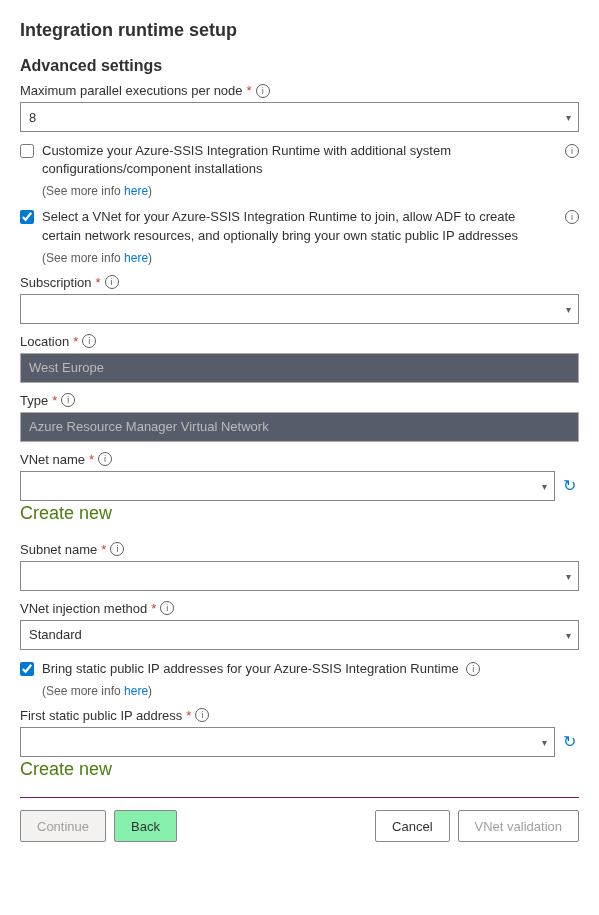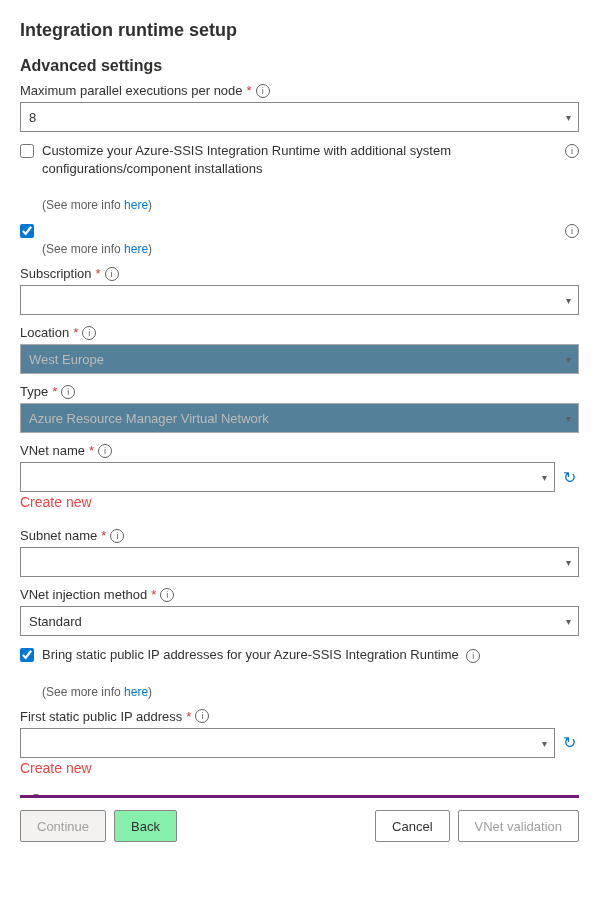--- a/index.html
+++ b/index.html
@@ -61,21 +61,21 @@
       height: 30px;
       border: 1px solid #8a8886;
       background: #fff;
       padding: 0 30px 0 8px;
       font-size: 13px;
       color: #323130;
       appearance: none;
       cursor: pointer;
     }
     .dropdown-select:disabled {
-      background: #0c4a6e;
+      background: #0f172a;
       color: #a19f9d;
       cursor: not-allowed;
     }
     .dropdown-arrow {
       position: absolute;
       right: 8px;
       top: 50%;
       transform: translateY(-50%);
       pointer-events: none;
       color: #605e5c;
@@ -121,44 +121,44 @@
     }
     .checkbox-text {
       font-size: 13px;
       color: #323130;
       line-height: 1.4;
     }
     .see-more {
       font-size: 12px;
       color: #605e5c;
       display: block;
-      margin-top: 20px;
+      margin-top: 6px;
     }
     .link {
       color: #0078d4;
       text-decoration: none;
     }
     .create-new {
-      color: #ef4444;
-      font-size: 14px;
+      color: #4d7c0f;
+      font-size: 18px;
       cursor: pointer;
       margin-bottom: 10px;
       display: inline-block;
       margin-top: 2px;
       text-decoration: none;
     }
     .checkbox-blue {
       accent-color: #0078d4;
     }
     .field-group {
       margin-bottom: 8px;
     }
     .footer {
       margin-top: auto;
-      border-top: 3px solid #701a75;
+      border-top: 1px solid #701a75;
       padding: 12px 0;
       display: flex;
       align-items: center;
       gap: 8px;
       background: #fff;
     }
     .btn {
       height: 32px;
       padding: 0 16px;
       font-size: 13px;
@@ -225,20 +225,21 @@
         <span class="see-more">
           <span>(See more info </span><a href="#" class="link">here</a><span>)</span>
         </span>
       </div>
       <span class="info-icon" style="margin-left:auto;flex-shrink:0;margin-top:2px;">i</span>
     </div>
 
     <div class="checkbox-row">
       <input type="checkbox" class="checkbox-blue" checked="" style="">
       <div>
+        <span class="checkbox-text">Select a VNet for your Azure-SSIS Integration Runtime to join, allow ADF to create certain network resources, and optionally bring your own static public IP addresses</span>
         <span class="see-more">
           <span>(See more info </span><a href="#" class="link">here</a><span>)</span>
         </span>
       </div>
       <span class="info-icon" style="margin-left:auto;flex-shrink:0;margin-top:2px;">i</span>
     </div>
 
     <div class="field-group">
       <div class="field-label">
         <span>Subscription</span>

